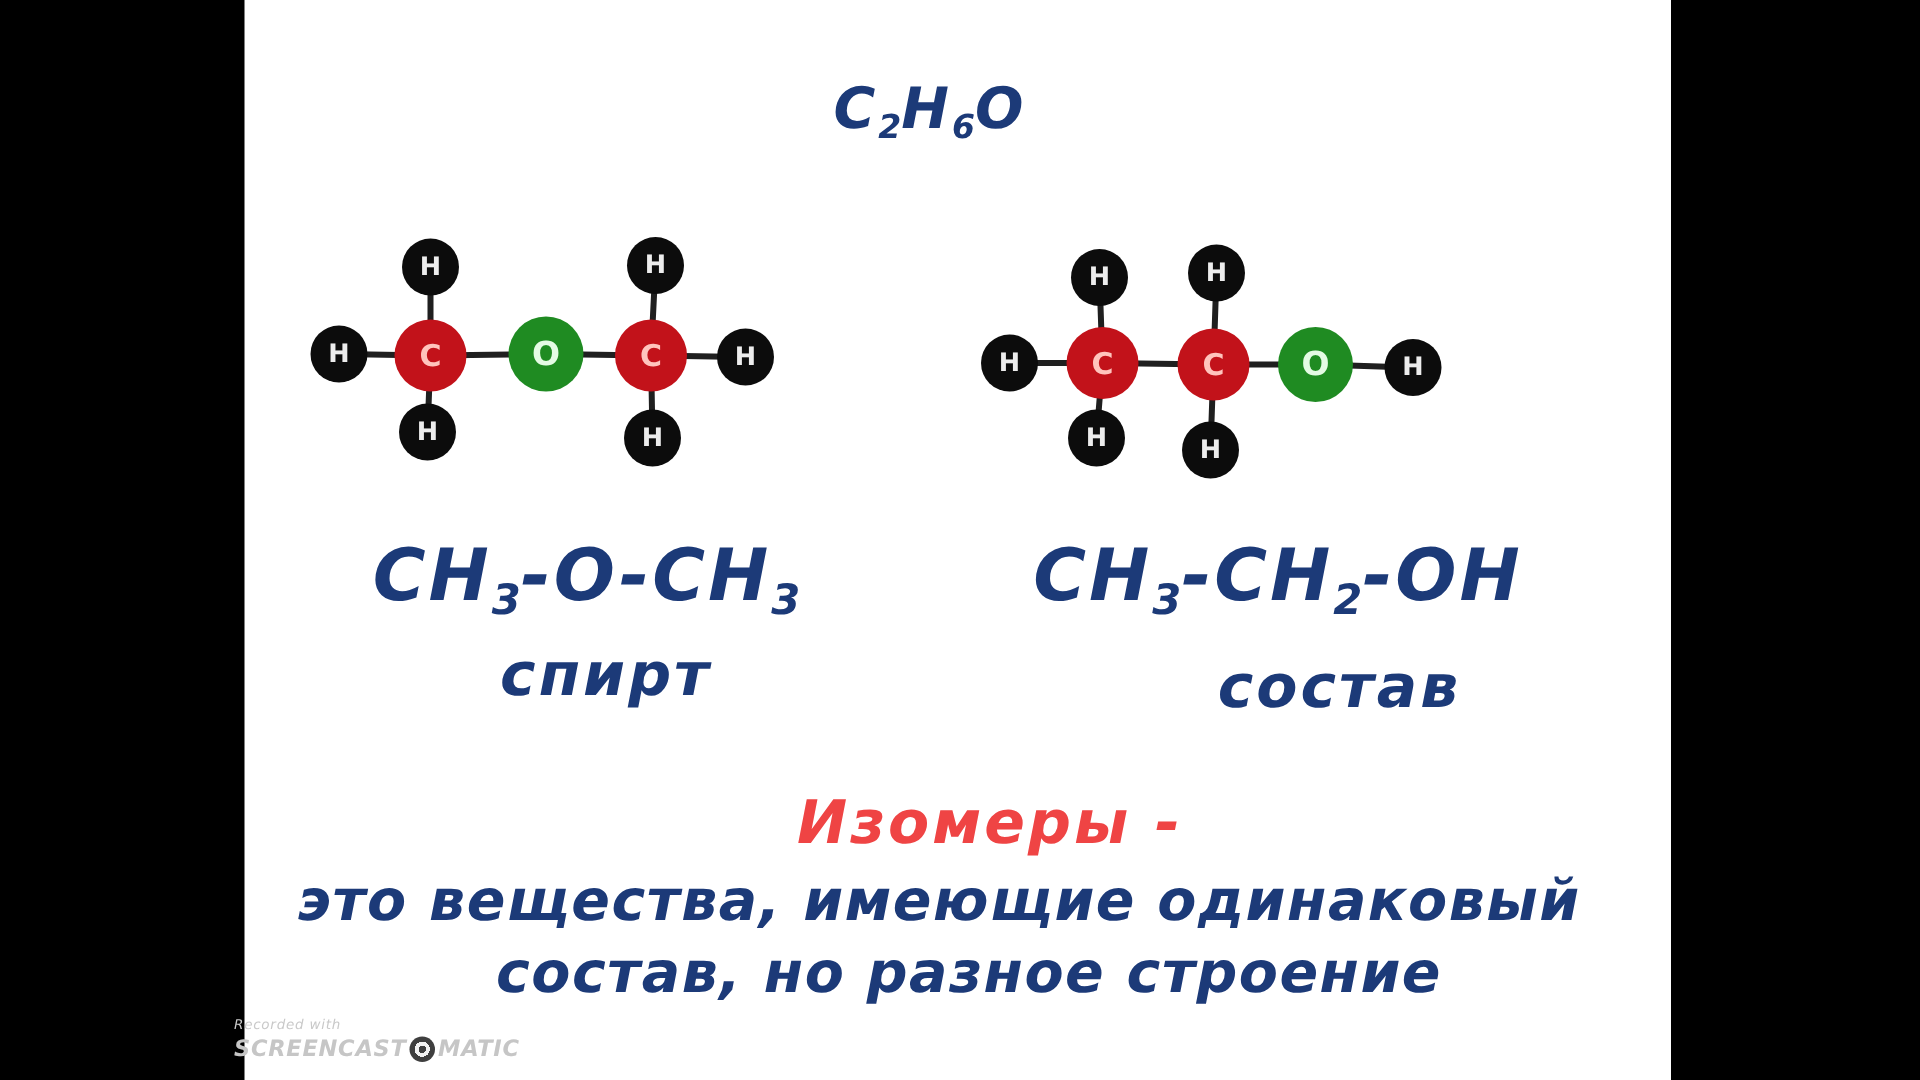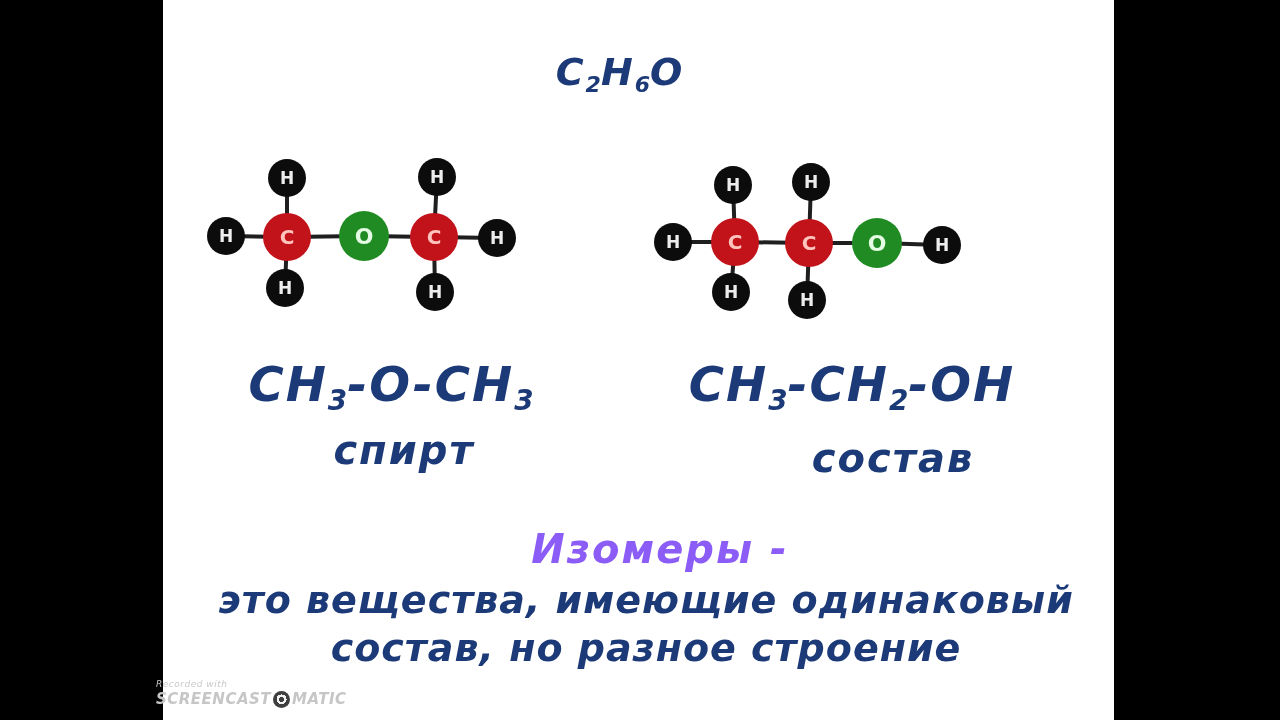--- a/index.html
+++ b/index.html
@@ -20,21 +20,21 @@
     font-style: italic;
     font-weight: bold;
     color: #1c3a78;
     white-space: nowrap;
     letter-spacing: 2px;
     line-height: 1.1;
   }
   .title   { left: 620px; top: 52px;  font-size: 38px; }
   .formula { font-size: 48px; }
   .caption { font-size: 40px; }
-  .term    { left: 660px; top: 527px; font-size: 40px; color: #8b5cf6; }
+  .term    { left: 660px; top: 527px; font-size: 40px; color: #ef4444; }
   .defline { font-size: 38px; letter-spacing: 1px; }
   .sub { font-size: 0.58em; position: relative; top: 0.32em; letter-spacing: 0; }
 
   .mol-layer { position: absolute; left: 0; top: 0; width: 1280px; height: 720px; }
   .bond {
     position: absolute; height: 4px; background: #1f1f1f;
     transform-origin: 0 50%; margin-top: -2px; border-radius: 2px;
   }
   .atom {
     position: absolute; border-radius: 50%;
@@ -109,21 +109,21 @@
   <span>CH</span><span class="sub">3</span><span>-O-CH</span><span class="sub">3</span>
 </div>
 <div class="hand caption" style="left:404px; top:428px;">спирт</div>
 
 <div class="hand formula" style="left:852px; top:358px;">
   <span>CH</span><span class="sub">3</span><span>-CH</span><span class="sub">2</span><span>-OH</span>
 </div>
 <div class="hand caption" style="left:893px; top:436px;">состав</div>
 
 <div class="hand term">Изомеры -</div>
-<div class="hand defline" style="left:646px; top:580px;">это вещества, имеющие одинаковый</div>
+<div class="hand defline" style="left:626px; top:580px;">это вещества, имеющие одинаковый</div>
 <div class="hand defline" style="left:646px; top:628px;">состав, но разное строение</div>
 
 <div class="watermark">
   <div class="wm-small">Recorded with</div>
   <div class="wm-brand">
     <span>SCREENCAST</span>
     <span class="wm-logo"></span>
     <span>MATIC</span>
   </div>
 </div>

